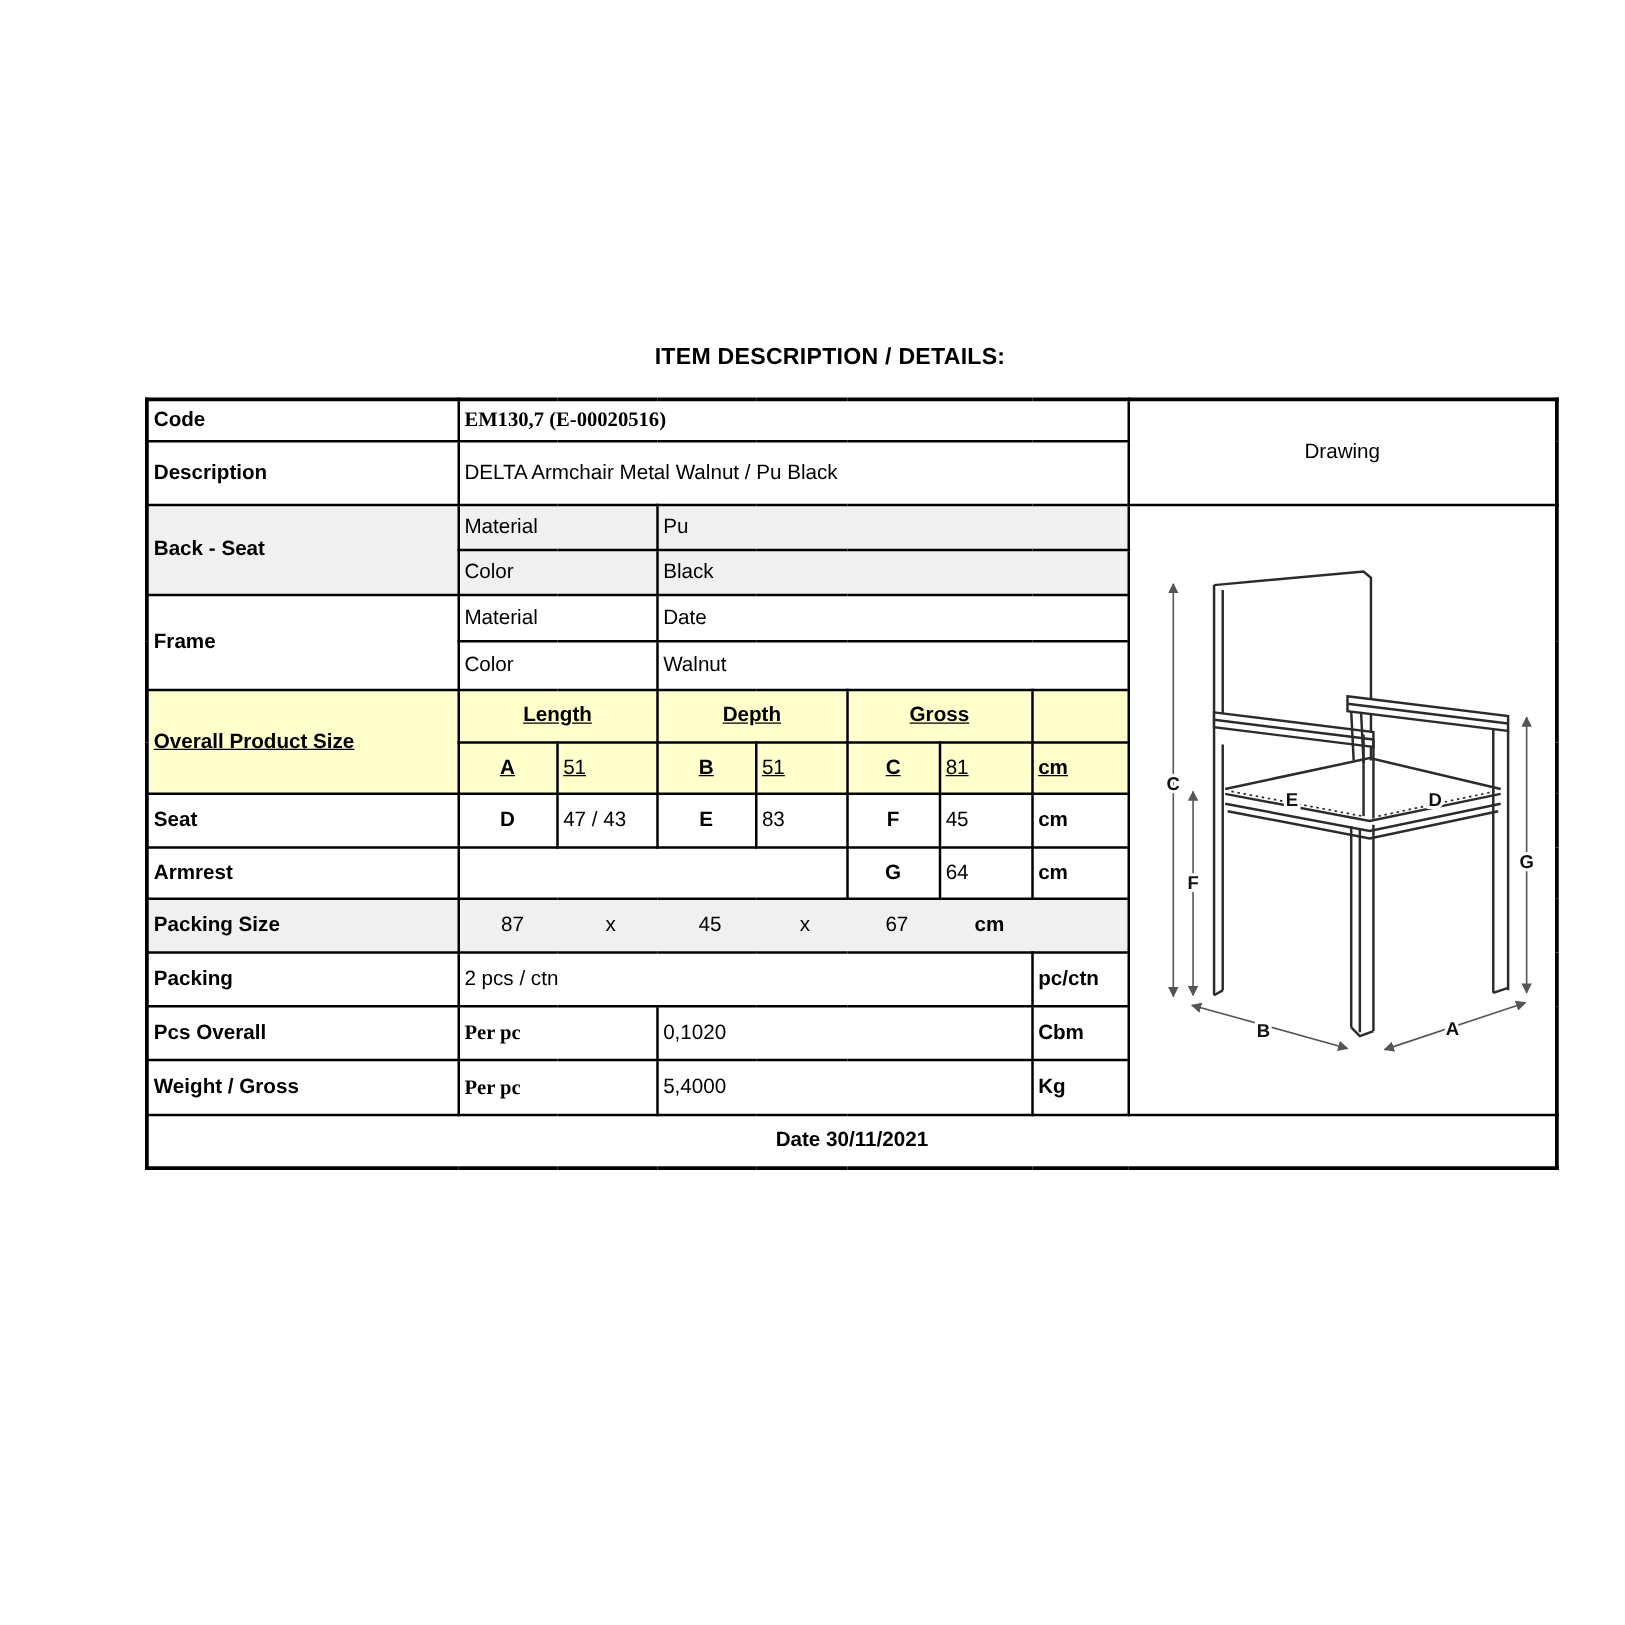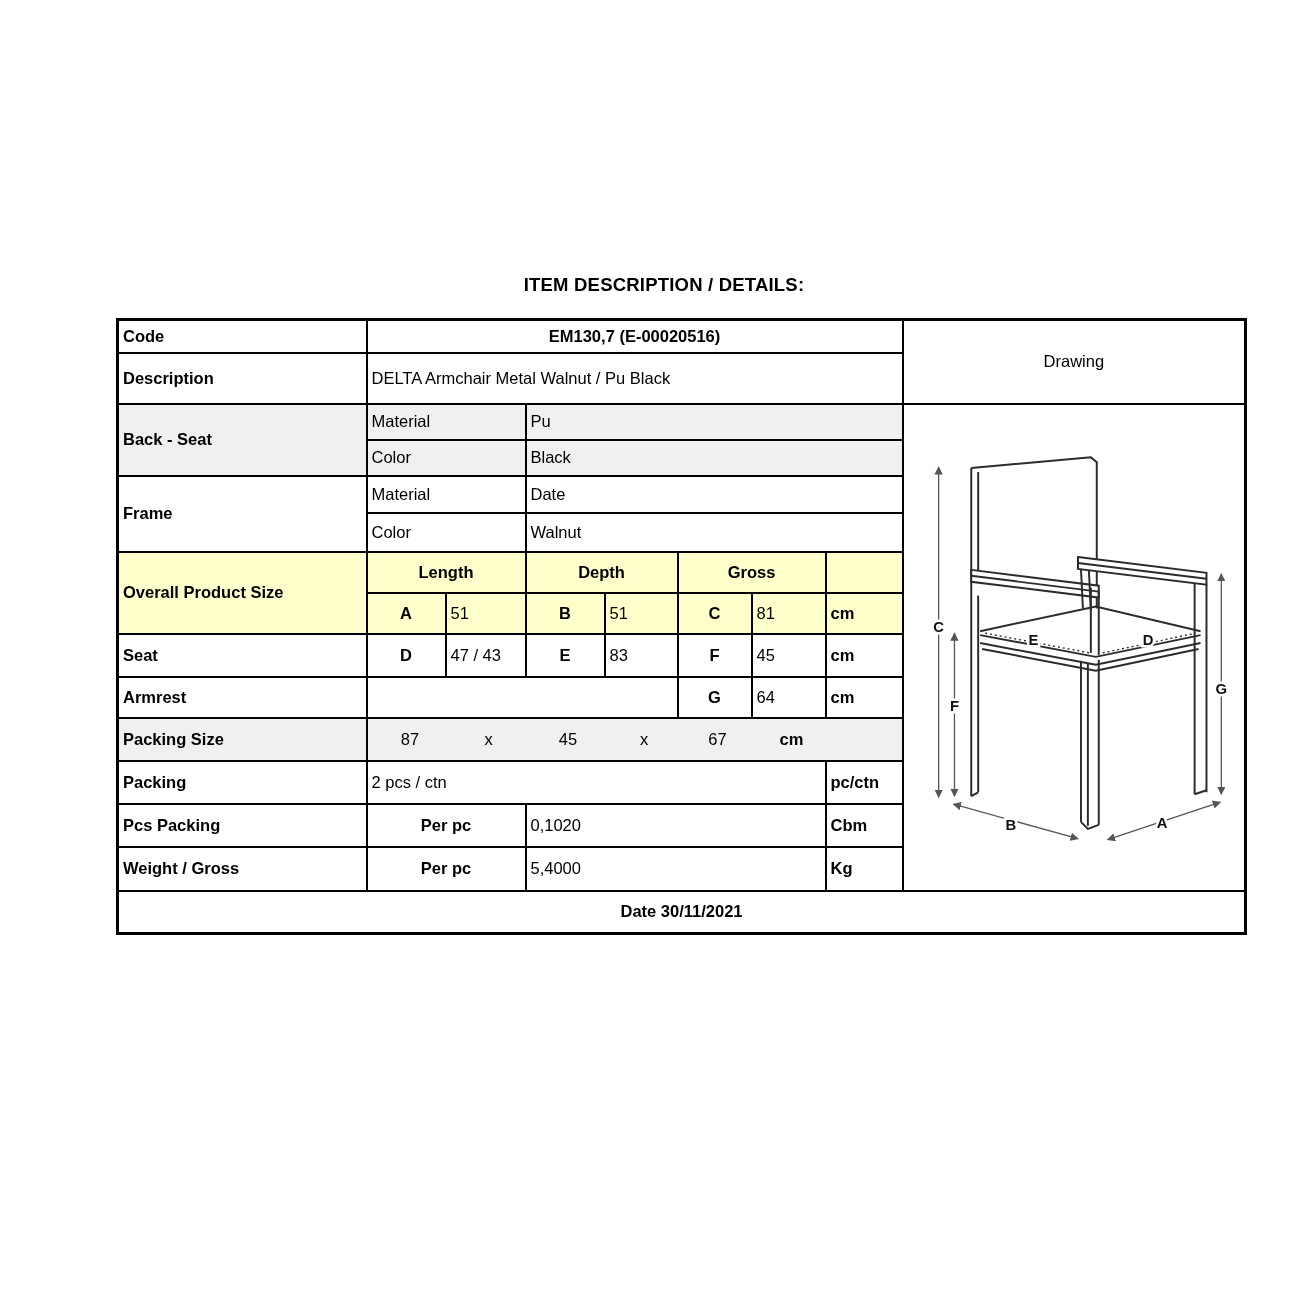--- a/index.html
+++ b/index.html
@@ -7,26 +7,26 @@
         font-family:"Liberation Sans",sans-serif;color:#000;border-radius:14px;}
   #doc-title{position:absolute;left:100px;top:274px;width:1128px;text-align:center;
              font-size:18.5px;font-weight:bold;letter-spacing:.2px;}
   table.spec{position:absolute;left:100px;top:318px;border-collapse:collapse;
              table-layout:fixed;width:1128px;border:3px solid #000;margin-left:16px;}
   table.spec td{border:2px solid #000;padding:0 4px;font-size:16.5px;overflow:hidden;
                 vertical-align:middle;}
   td.lbl{font-weight:bold;text-align:left;padding-left:6px;}
   td.sub{text-align:left;padding-left:7px;}
   td.val{text-align:left;}
-  td.valb{text-align:center;font-weight:bold;}
+  td.valb{text-align:left;font-weight:bold;font-family:Liberation Serif, serif;}
   td.ltr{text-align:center;font-weight:bold;}
   td.unit{font-weight:bold;text-align:left;font-size:15.5px;padding-left:4px;}
   td.hdr{text-align:center;font-weight:bold;}
   td.gray{background:#f0f0f0;}
-  td.yellow{background:#ffffcc;}
+  td.yellow{background:#ffffcc;text-decoration:underline;}
   td.draw-hdr{text-align:center;font-weight:normal;font-size:17.5px;vertical-align:middle;}
   td.draw-cell{padding:0;vertical-align:top;}
   td.date-cell{text-align:center;font-weight:bold;font-size:15.5px;}
   .ps-grid{display:grid;grid-template-columns:77px 80px 79px 73px 74px 74px auto;
            align-items:center;}
   .ps-grid span{text-align:center;}
   .ps-grid .b{font-weight:bold;}
   svg text{font-family:"Liberation Sans",sans-serif;font-size:15px;font-weight:bold;
            fill:#111;text-anchor:middle;paint-order:stroke;stroke:#ffffff;stroke-width:5px;}
 </style>
@@ -193,21 +193,21 @@
       </td>
     </tr>
 
     <tr style="height:43px">
       <td class="lbl">Packing</td>
       <td class="val" colspan="6">2 pcs / ctn</td>
       <td class="unit">pc/ctn</td>
     </tr>
 
     <tr style="height:43px">
-      <td class="lbl">Pcs Packing</td>
+      <td class="lbl">Pcs Overall</td>
       <td class="valb" colspan="2">Per pc</td>
       <td class="val" colspan="4">0,1020</td>
       <td class="unit">Cbm</td>
     </tr>
 
     <tr style="height:44px">
       <td class="lbl">Weight / Gross</td>
       <td class="valb" colspan="2">Per pc</td>
       <td class="val" colspan="4">5,4000</td>
       <td class="unit">Kg</td>

